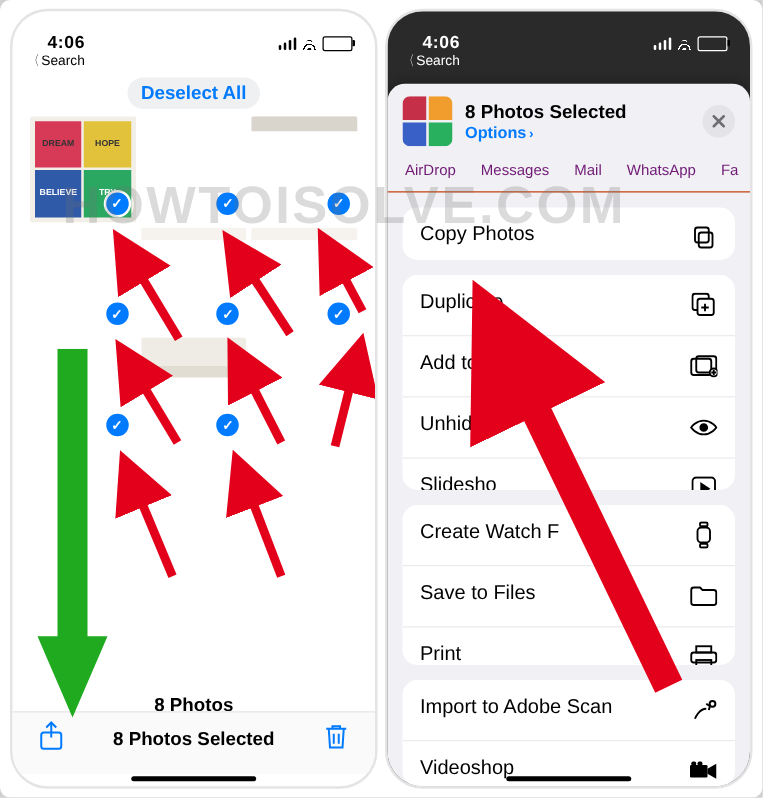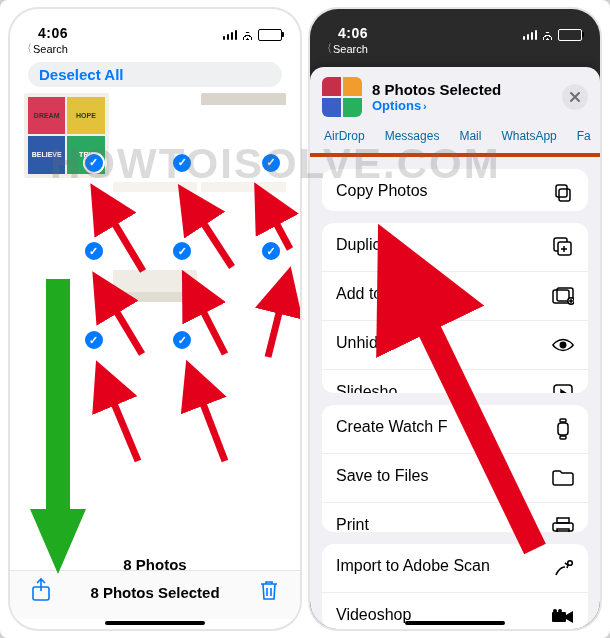--- a/index.html
+++ b/index.html
@@ -83,21 +83,20 @@
     font-size: 11px;
   }
   .search-back .chev {
     transform: scaleX(0.7);
   }
 
   
   .nav {
     display: flex; justify-content: center;
     padding: 2px 18px 6px 18px;
-    flex-direction: column;
   }
   .pill {
     color: #007aff; font-size: 15px; font-weight: 600;
     background: #eef0f2; border-radius: 14px; padding: 4px 11px;
   }
   .title {
     padding: 0 18px 6px 18px;
     font-size: 26px; font-weight: 800;
   }
   .grid {
@@ -224,22 +223,22 @@
   .sheet-title { flex:1; }
   .sheet-title .t { font-weight:700; font-size:15px; }
   .sheet-title .o { color:#007aff; font-size:13px; font-weight:600; }
   .sheet-title .o .chev { font-size:11px; margin-left:2px; }
   .close {
     width:26px; height:26px; border-radius:50%;
     background:#e3e3e8; color:#6d6d72; display:flex; align-items:center; justify-content:center;
     font-weight:700;
   }
   .apps {
-    display:flex; gap:20px; padding: 4px 14px 10px 14px; color:#0369a1; font-size:12px;
-    border-bottom:4px solid #c2410c;
+    display:flex; gap:20px; padding: 4px 14px 10px 14px; color:#701a75; font-size:12px;
+    border-bottom:1px solid #c2410c;
   }
   .apps span { white-space:nowrap; }
   .list-section {
     margin: 12px 12px 0 12px;
     background:#fff; border-radius:12px;
     overflow:hidden;
   }
   .row {
     display:flex; align-items:flex-start; justify-content:space-between;
     padding: 13px 14px;

